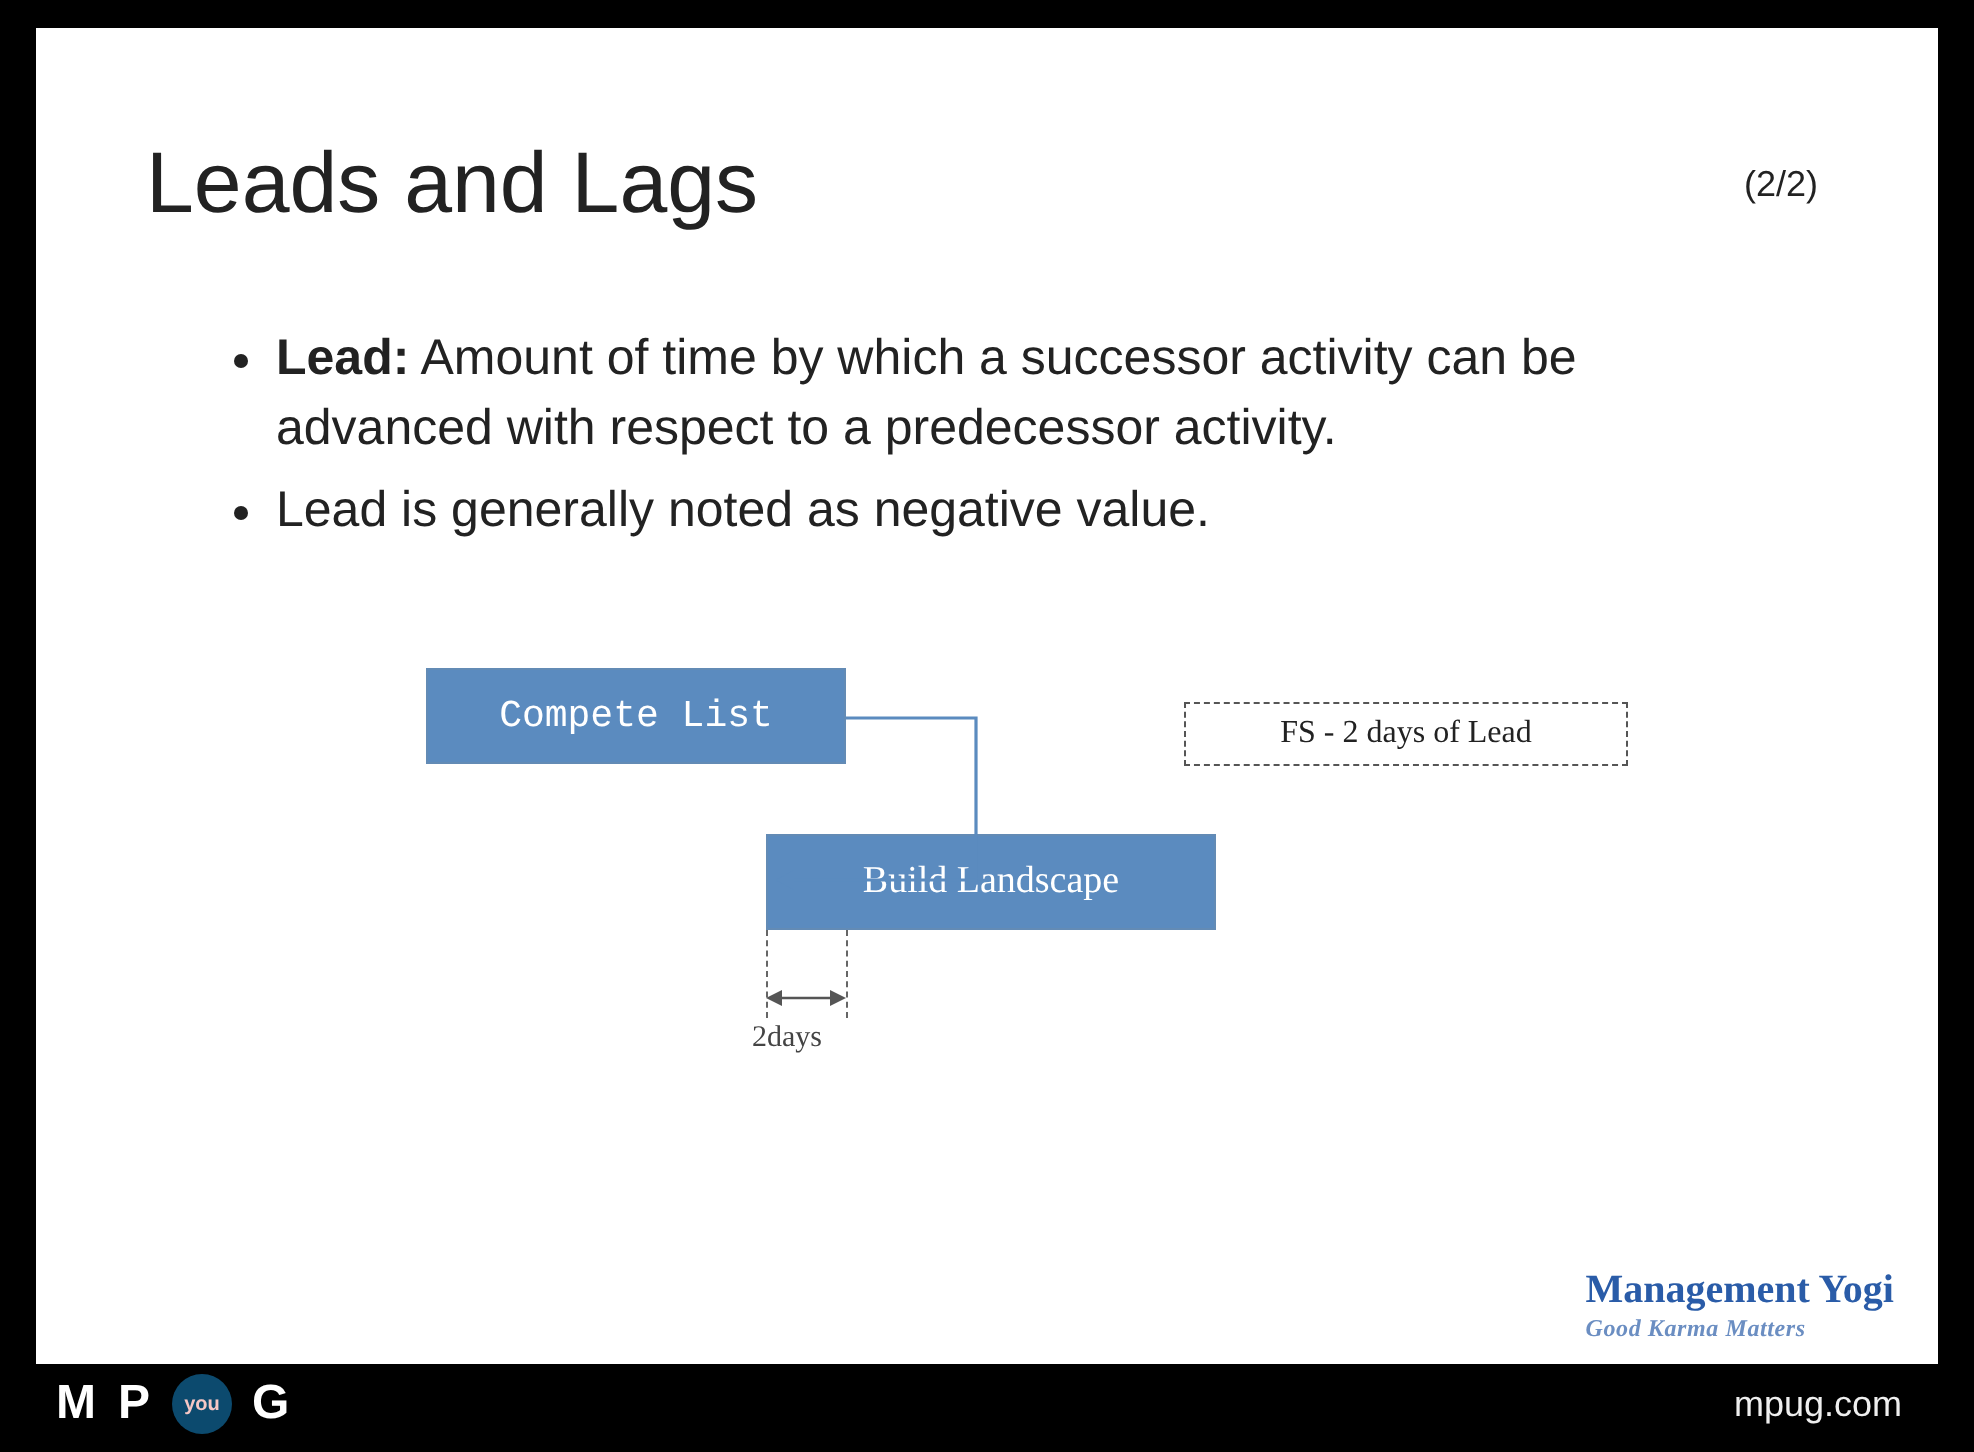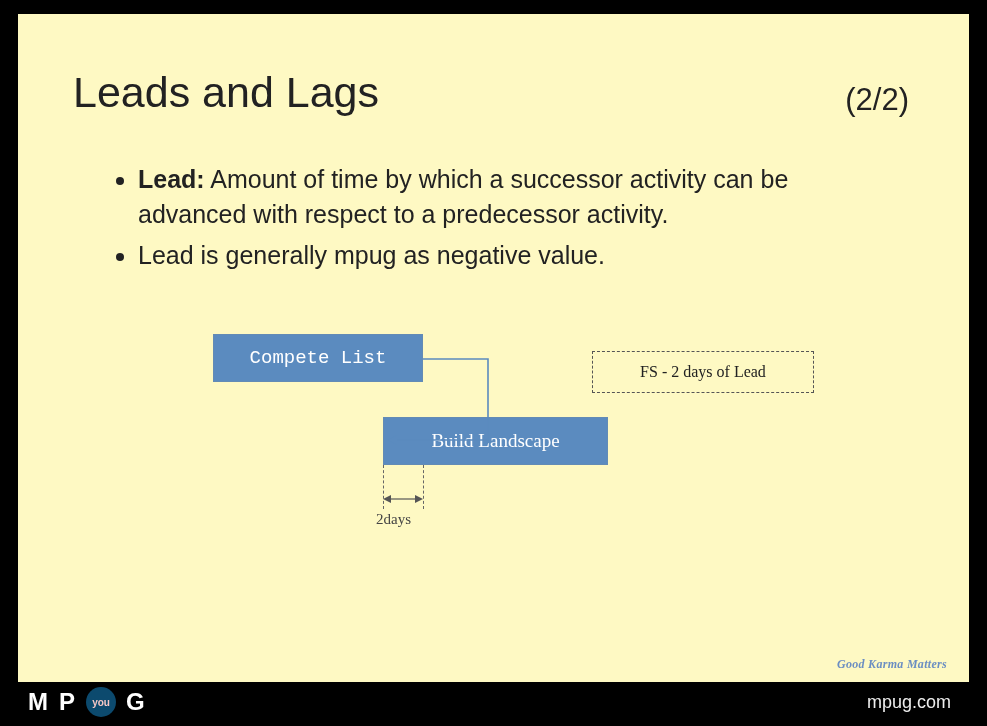--- a/index.html
+++ b/index.html
@@ -10,35 +10,35 @@
     height: 726px;
     background: #000;
     overflow: hidden;
   }
   .slide {
     position: absolute;
     left: 18px;
     top: 14px;
     width: 951px;
     height: 668px;
-    background: #fef9c3;
+    background: #ffffff;
   }
   .title {
     position: absolute;
     left: 55px;
     top: 54px;
     font-size: 43px;
     font-weight: 400;
     color: #222;
   }
   .page-num {
     position: absolute;
     right: 60px;
     top: 68px;
-    font-size: 31px;
+    font-size: 18px;
     color: #222;
   }
   .bullets {
     position: absolute;
     left: 90px;
     top: 148px;
     width: 790px;
     font-size: 25px;
     color: #222;
     line-height: 1.4;
@@ -80,21 +80,21 @@
     font-size: 19px;
     display: flex;
     align-items: center;
     justify-content: center;
   }
   .lag-box {
     position: absolute;
     left: 574px;
     top: 337px;
     width: 222px;
-    height: 42px;
+    height: 32px;
     border: 1.5px dashed #555;
     color: #222;
     font-family: Georgia, "Times New Roman", serif;
     font-size: 16px;
     display: flex;
     align-items: center;
     justify-content: center;
   }
   .connector svg { position: absolute; left: 0; top: 0; overflow: visible; }
 
@@ -204,21 +204,21 @@
 
     <div class="title">Leads and Lags</div>
     <div class="page-num">(2/2)</div>
 
     <div class="bullets">
       <ul>
         <li>
           <span class="lead-label">Lead:</span><span> Amount of time by which a successor activity can be advanced with respect to a predecessor activity.</span>
         </li>
         <li>
-          <span>Lead is generally mpug as negative value.</span>
+          <span>Lead is generally noted as negative value.</span>
         </li>
       </ul>
     </div>
 
     <div class="diagram">
       <div class="box-a">Compete List</div>
       <div class="box-b">Build Landscape</div>
       <div class="lag-box">FS - 2 days of Lead</div>
 
       <div class="connector">
@@ -234,20 +234,21 @@
         <svg viewBox="0 0 40 14">
           <line x1="4" y1="7" x2="36" y2="7" stroke="#555" stroke-width="1.2"></line>
           <polygon points="0,7 8,3 8,11" fill="#555"></polygon>
           <polygon points="40,7 32,3 32,11" fill="#555"></polygon>
         </svg>
       </div>
       <div class="meas-label">2days</div>
     </div>
 
     <div class="brand-block">
+      <div class="brand-title">Management Yogi</div>
       <div class="brand-tag">Good Karma Matters</div>
     </div>
 
   </div>
 
   <div class="footer">
     <div class="logo">
       <span>M</span>
       <span>P</span>
       <span class="dot">you</span>

